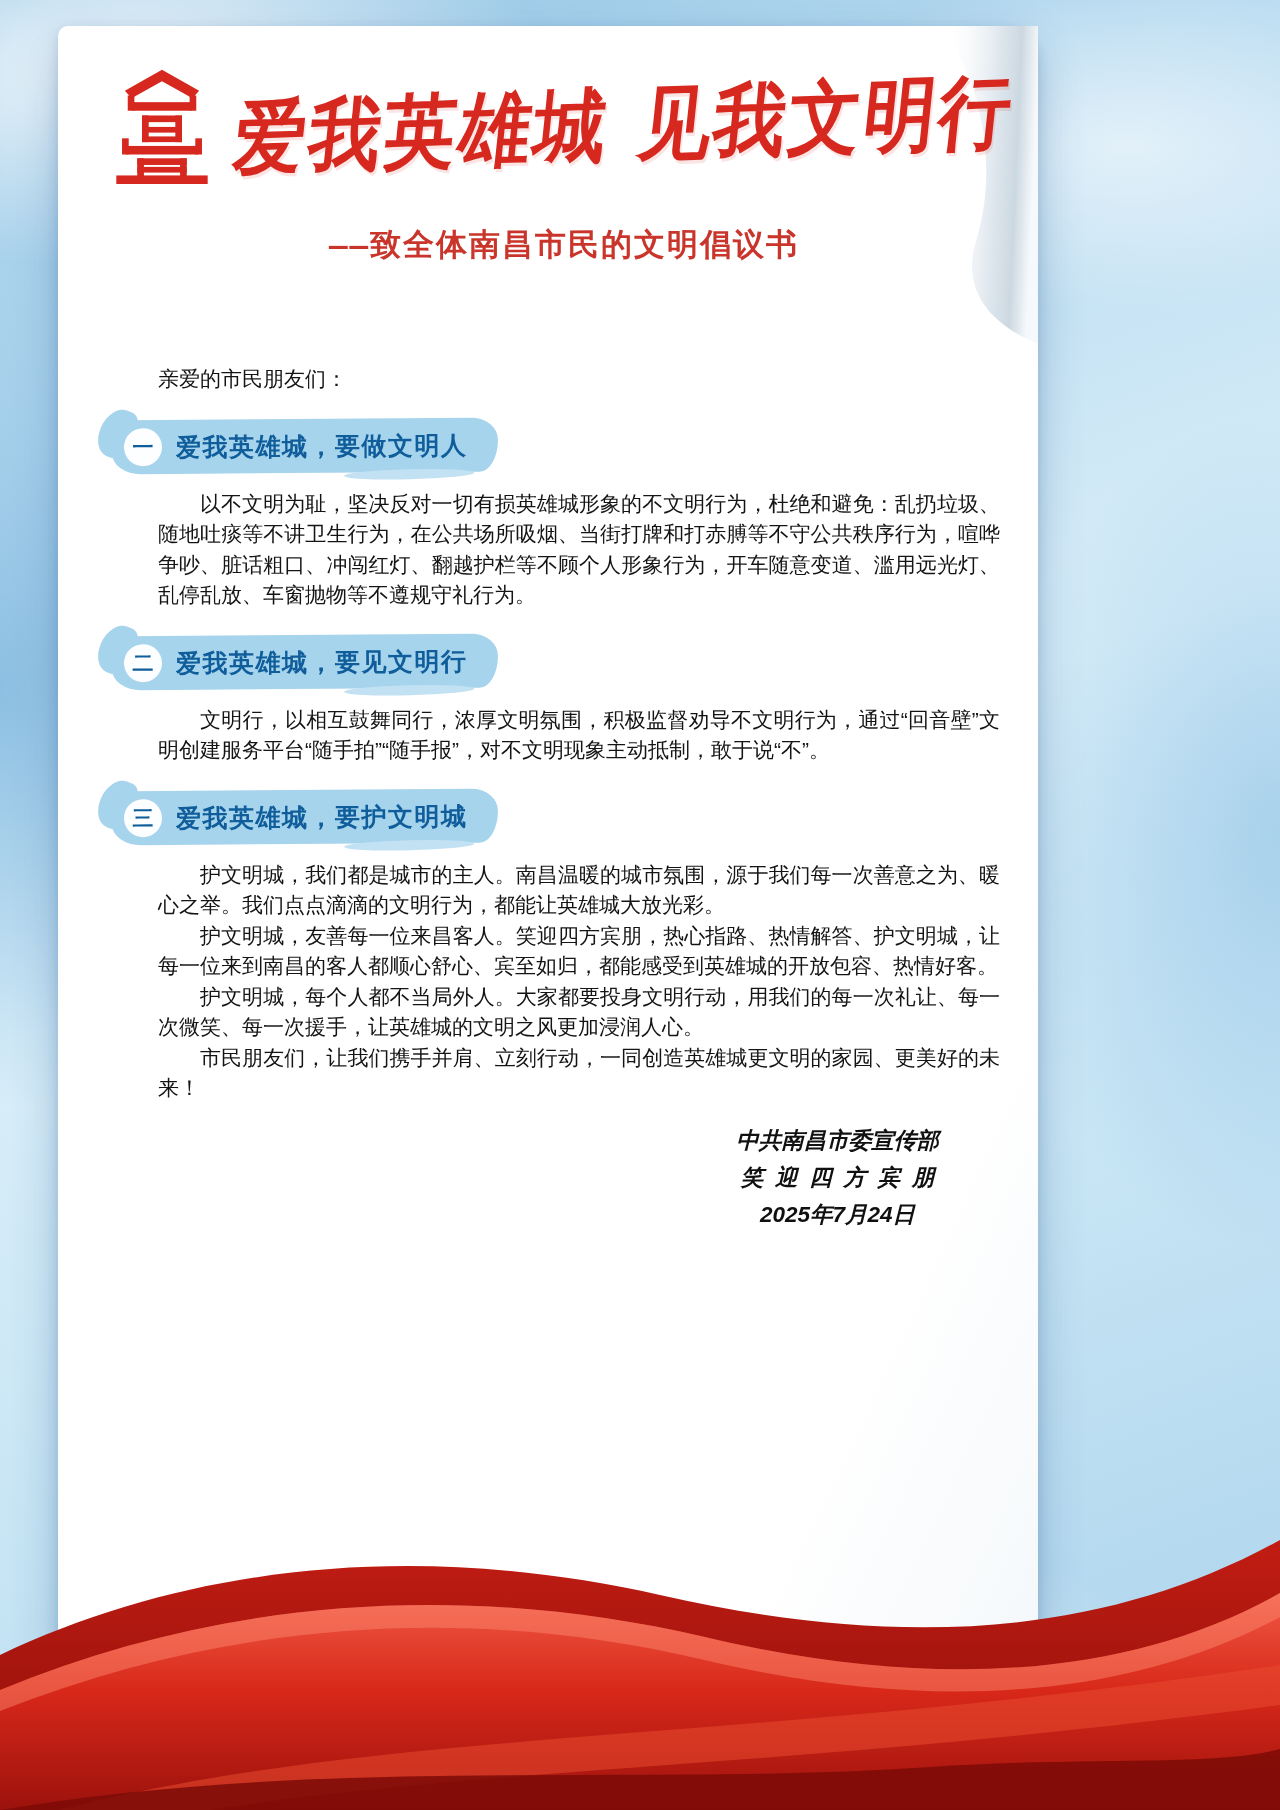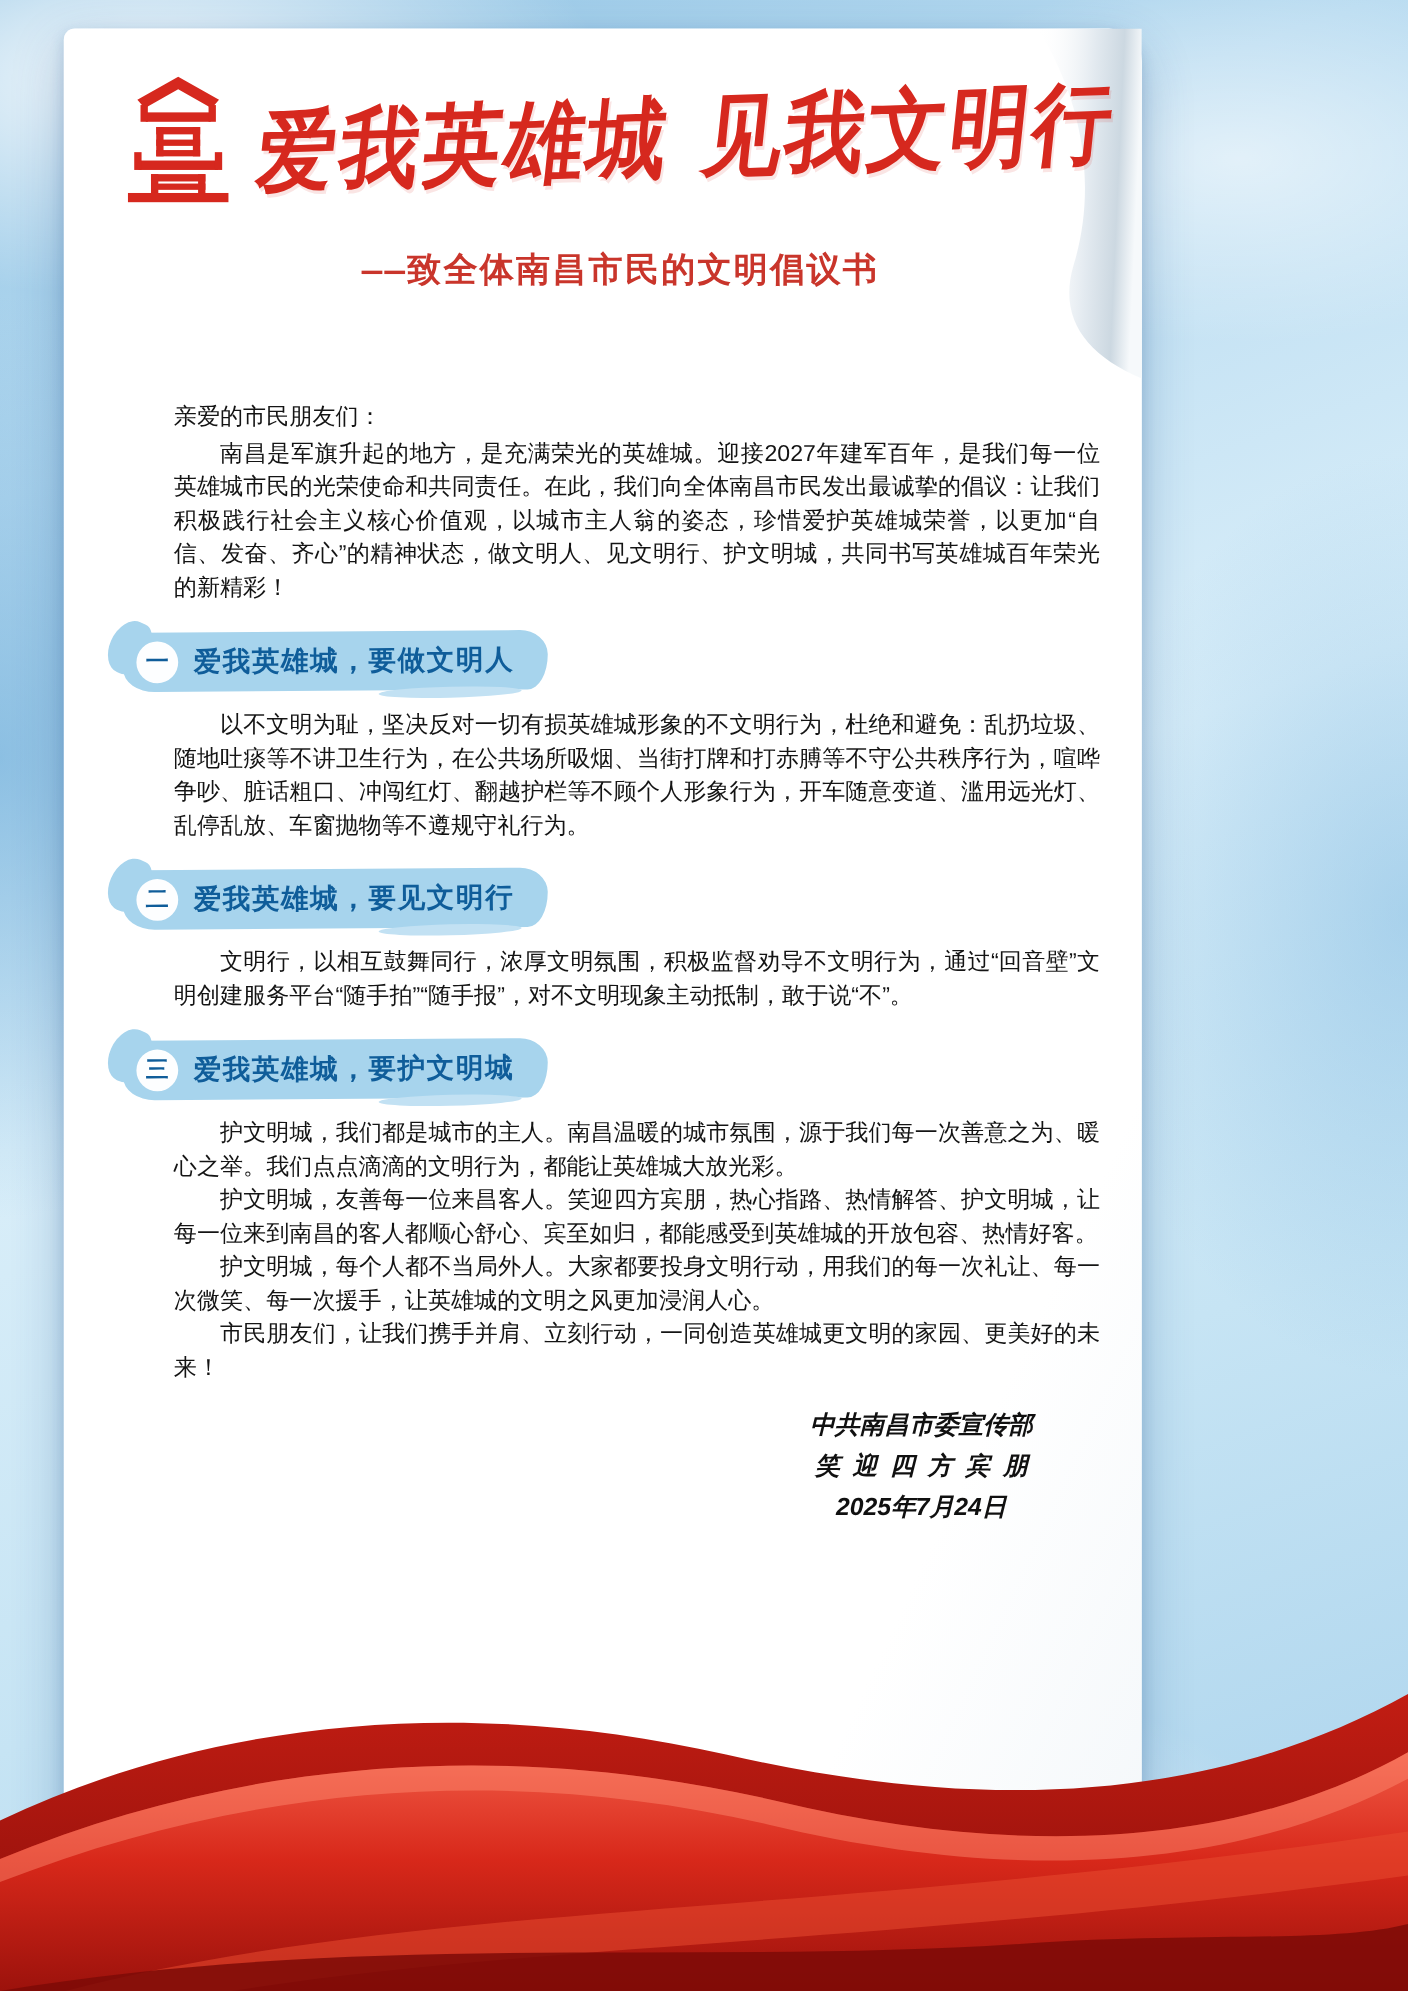--- a/index.html
+++ b/index.html
@@ -170,21 +170,20 @@
 
     <div class="main-title">
       <span class="t t1">爱我英雄城</span><span class="t t2">见我文明行</span>
     </div>
 
     <div class="subtitle">——致全体南昌市民的文明倡议书</div>
 
     <div class="letter">
 
       <p class="salutation">亲爱的市民朋友们：</p>
-      <p>南昌是军旗升起的地方，是充满荣光的英雄城。迎接2027年建军百年，是我们每一位英雄城市民的光荣使命和共同责任。在此，我们向全体南昌市民发出最诚挚的倡议：让我们积极践行社会主义核心价值观，以城市主人翁的姿态，珍惜爱护英雄城荣誉，以更加“自信、发奋、齐心”的精神状态，做文明人、见文明行、护文明城，共同书写英雄城百年荣光的新精彩！</p>
 
       <div class="band">
         <span class="num">一</span>
         <span class="bt">爱我英雄城，要做文明人</span>
       </div>
       <p>以不文明为耻，坚决反对一切有损英雄城形象的不文明行为，杜绝和避免：乱扔垃圾、随地吐痰等不讲卫生行为，在公共场所吸烟、当街打牌和打赤膊等不守公共秩序行为，喧哗争吵、脏话粗口、冲闯红灯、翻越护栏等不顾个人形象行为，开车随意变道、滥用远光灯、乱停乱放、车窗抛物等不遵规守礼行为。</p>
 
       <div class="band">
         <span class="num">二</span>
         <span class="bt">爱我英雄城，要见文明行</span>

